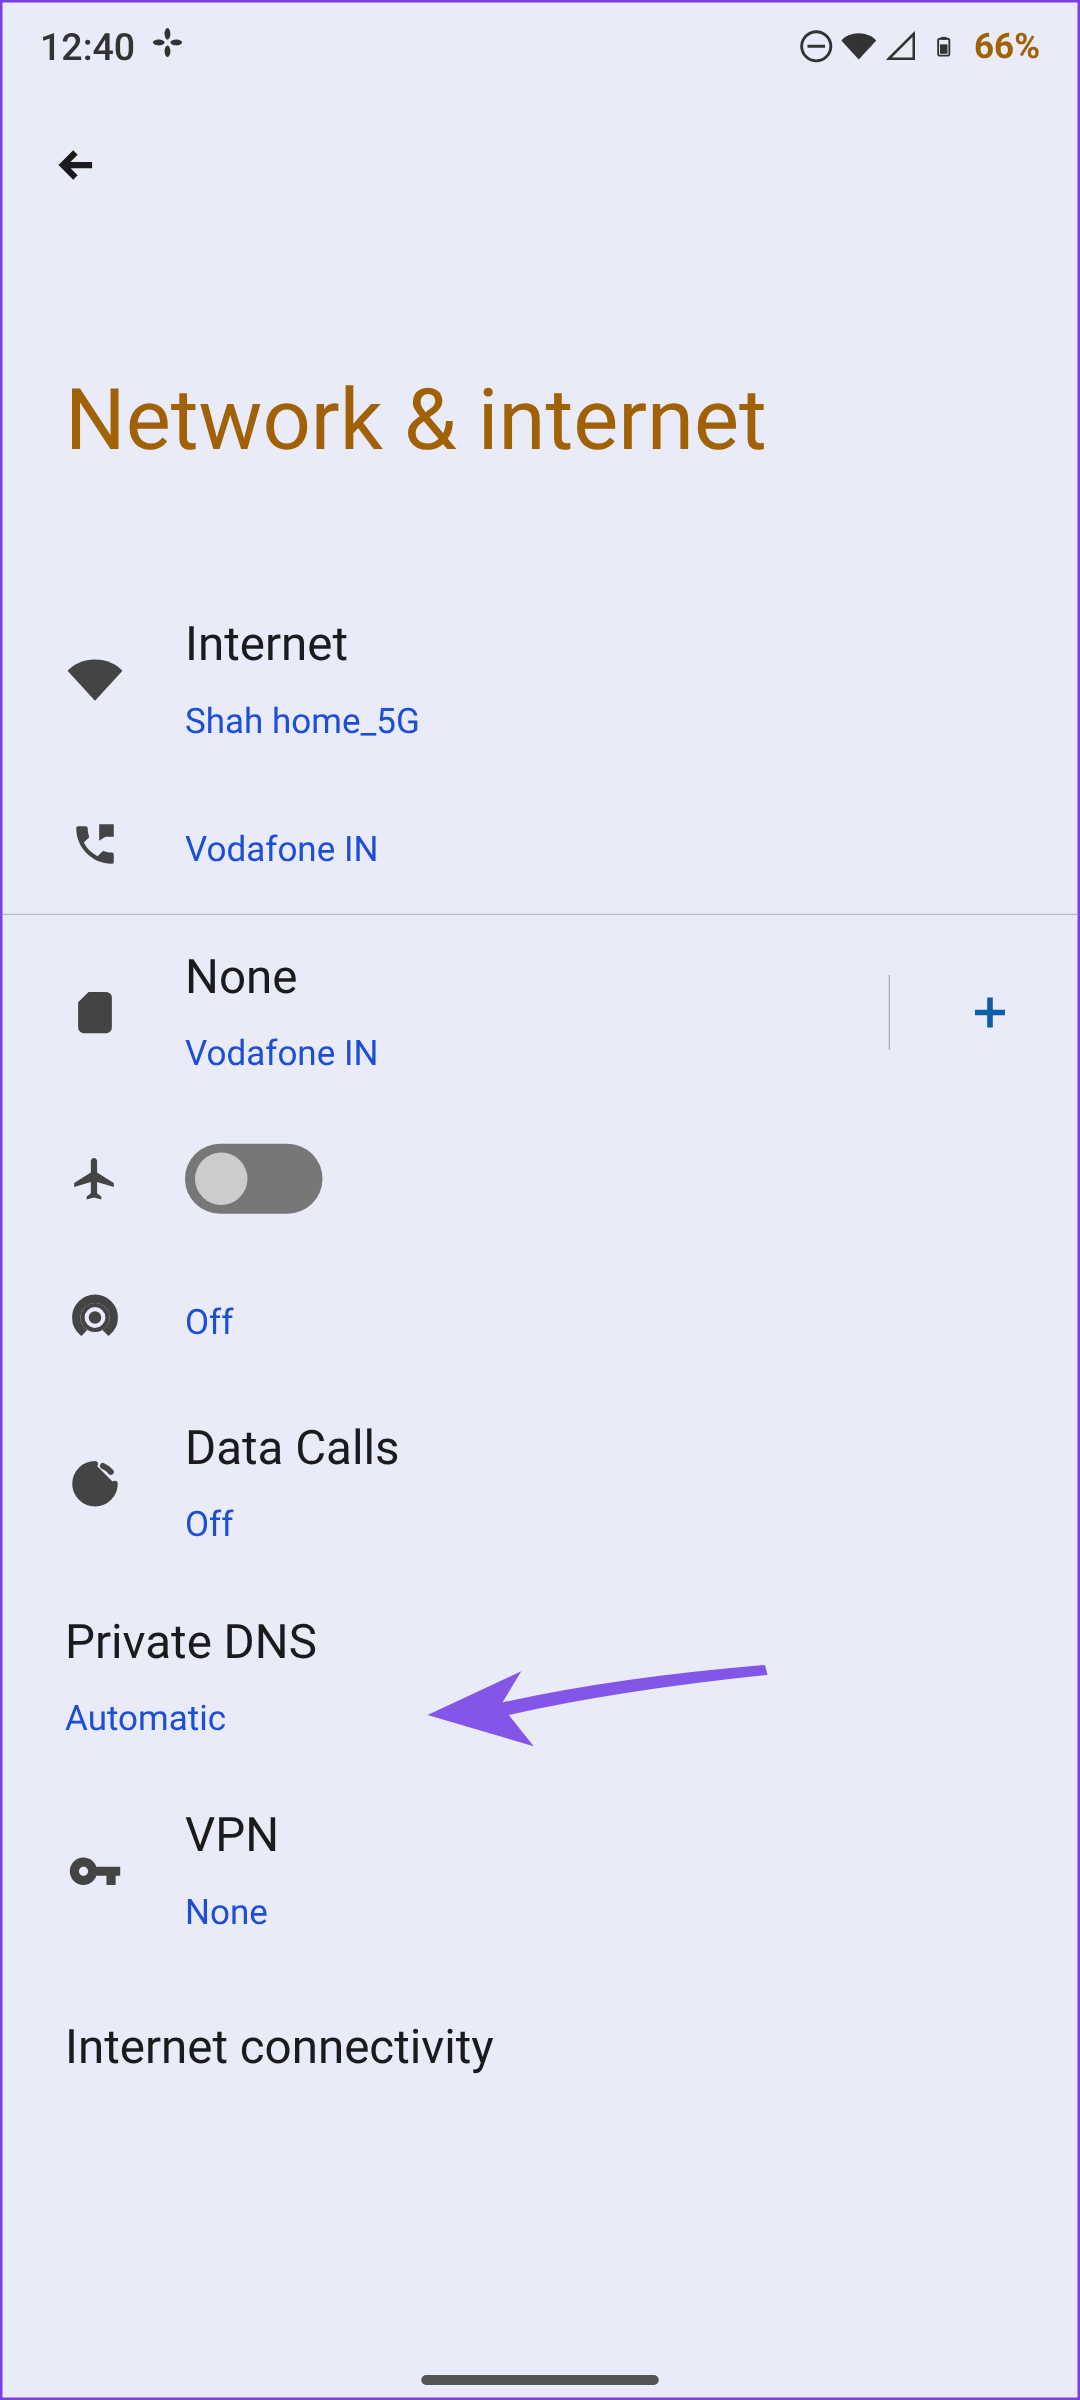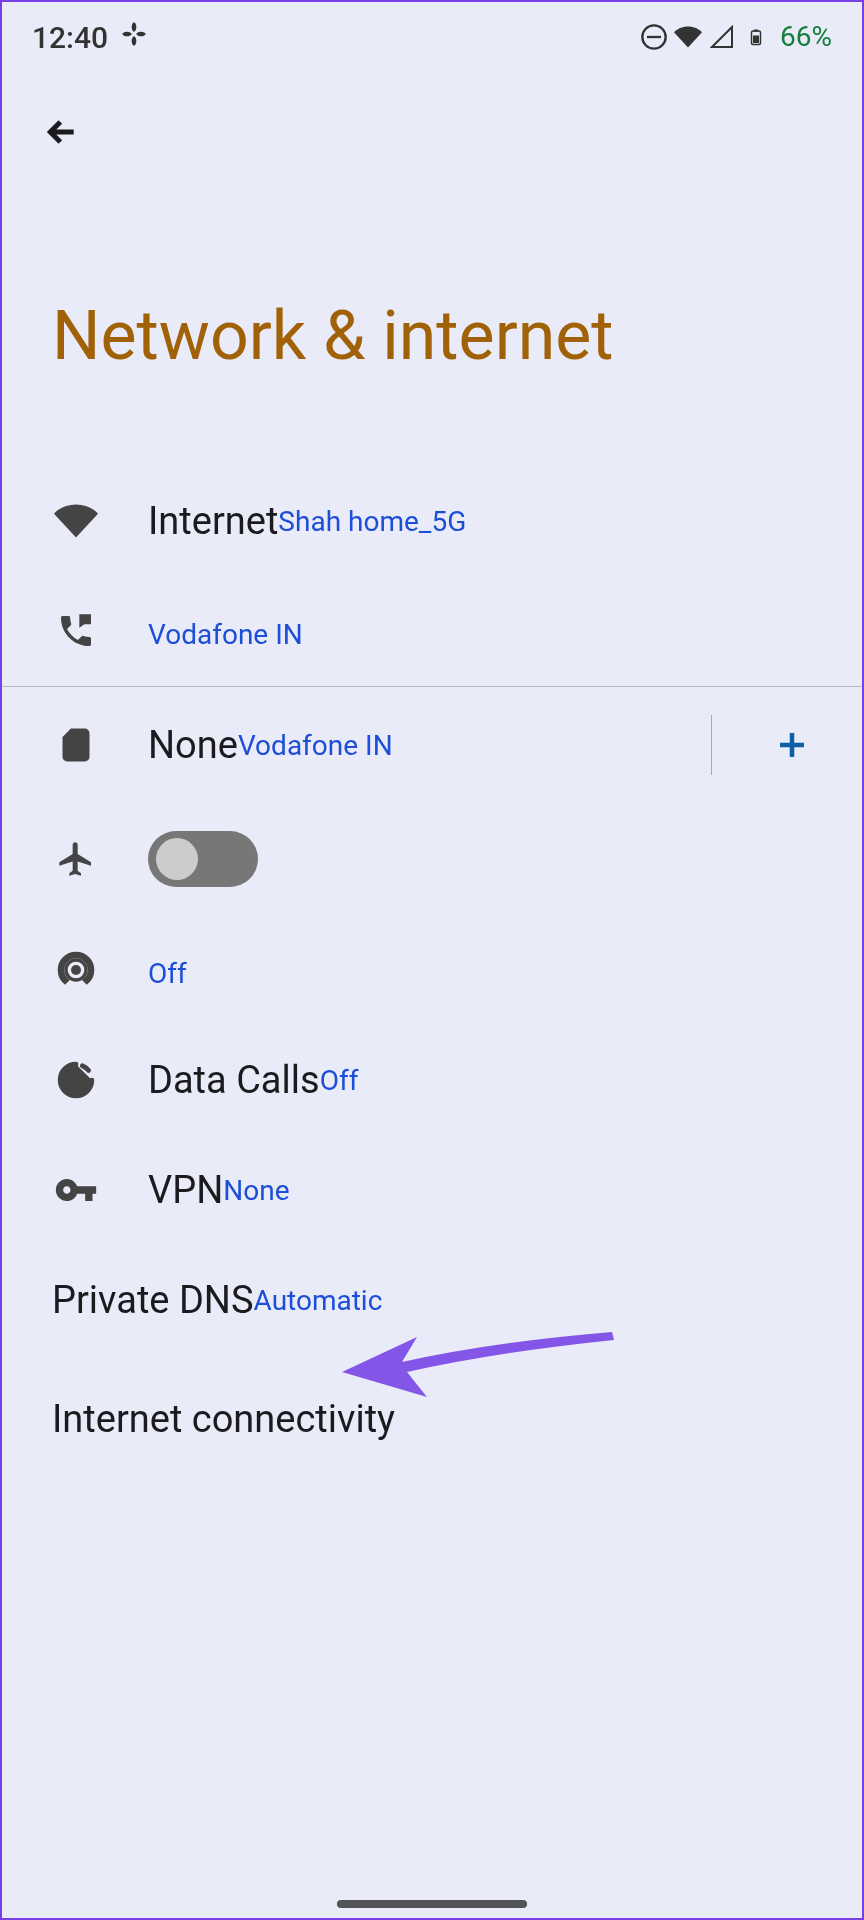--- a/index.html
+++ b/index.html
@@ -107,22 +107,22 @@
       flex-shrink: 0;
     }
     
     .setting-icon svg {
       fill: #444;
     }
     
     .setting-text {
       flex: 1;
       display: flex;
-      flex-direction: row;
-      gap: 0;
+      flex-direction: column;
+      gap: 16px;
     }
     
     .setting-title {
       font-size: 38px;
       font-weight: 400;
       color: #1b1b1f;
     }
     
     .setting-subtitle {
       font-size: 28px;
@@ -201,22 +201,22 @@
       left: 50%;
       transform: translateX(-50%);
       width: 190px;
       height: 8px;
       background: #555;
       border-radius: 4px;
     }
     
     .battery-text {
       font-size: 28px;
-      font-weight: 400;
-      color: #15803d;
+      font-weight: 700;
+      color: #a16207;
       margin-left: 4px;
     }
   </style>
 </head>
 <body>
 
 <div class="status-bar">
   <div class="status-left">
     <span>12:40</span>
     <span class="pinwheel-icon">
@@ -345,36 +345,36 @@
           <path d="M12 2a10 10 0 1 0 10 10" stroke-linecap="round"></path>
           <path d="M20 6a10 10 0 0 0-4-3" stroke-linecap="round"></path>
         </svg>
     </div>
     <div class="setting-text">
       <div class="setting-title">Data Calls</div>
       <div class="setting-subtitle">Off</div>
     </div>
   </div>
 
+  <div class="setting-item no-icon">
+    <div class="setting-text">
+      <div class="setting-title">Private DNS</div>
+      <div class="setting-subtitle">Automatic</div>
+    </div>
+  </div>
+
   <div class="setting-item">
     <div class="setting-icon">
       <svg viewBox="0 0 24 24" width="44" height="44">
           <path d="M12.6 10c-.8-2.3-3-4-5.6-4-3.3 0-6 2.7-6 6s2.7 6 6 6c2.6 0 4.8-1.7 5.6-4H17v4h4v-4h2v-4H12.6zM7 14c-1.1 0-2-.9-2-2s.9-2 2-2 2 .9 2 2-.9 2-2 2z"></path>
         </svg>
     </div>
     <div class="setting-text">
       <div class="setting-title">VPN</div>
       <div class="setting-subtitle">None</div>
-    </div>
-  </div>
-
-  <div class="setting-item no-icon">
-    <div class="setting-text">
-      <div class="setting-title">Private DNS</div>
-      <div class="setting-subtitle">Automatic</div>
     </div>
   </div>
 
   <div class="setting-item no-icon" style="padding-bottom:10px;">
     <div class="setting-text">
       <div class="setting-title">Internet connectivity</div>
     </div>
   </div>
 
 </div>

